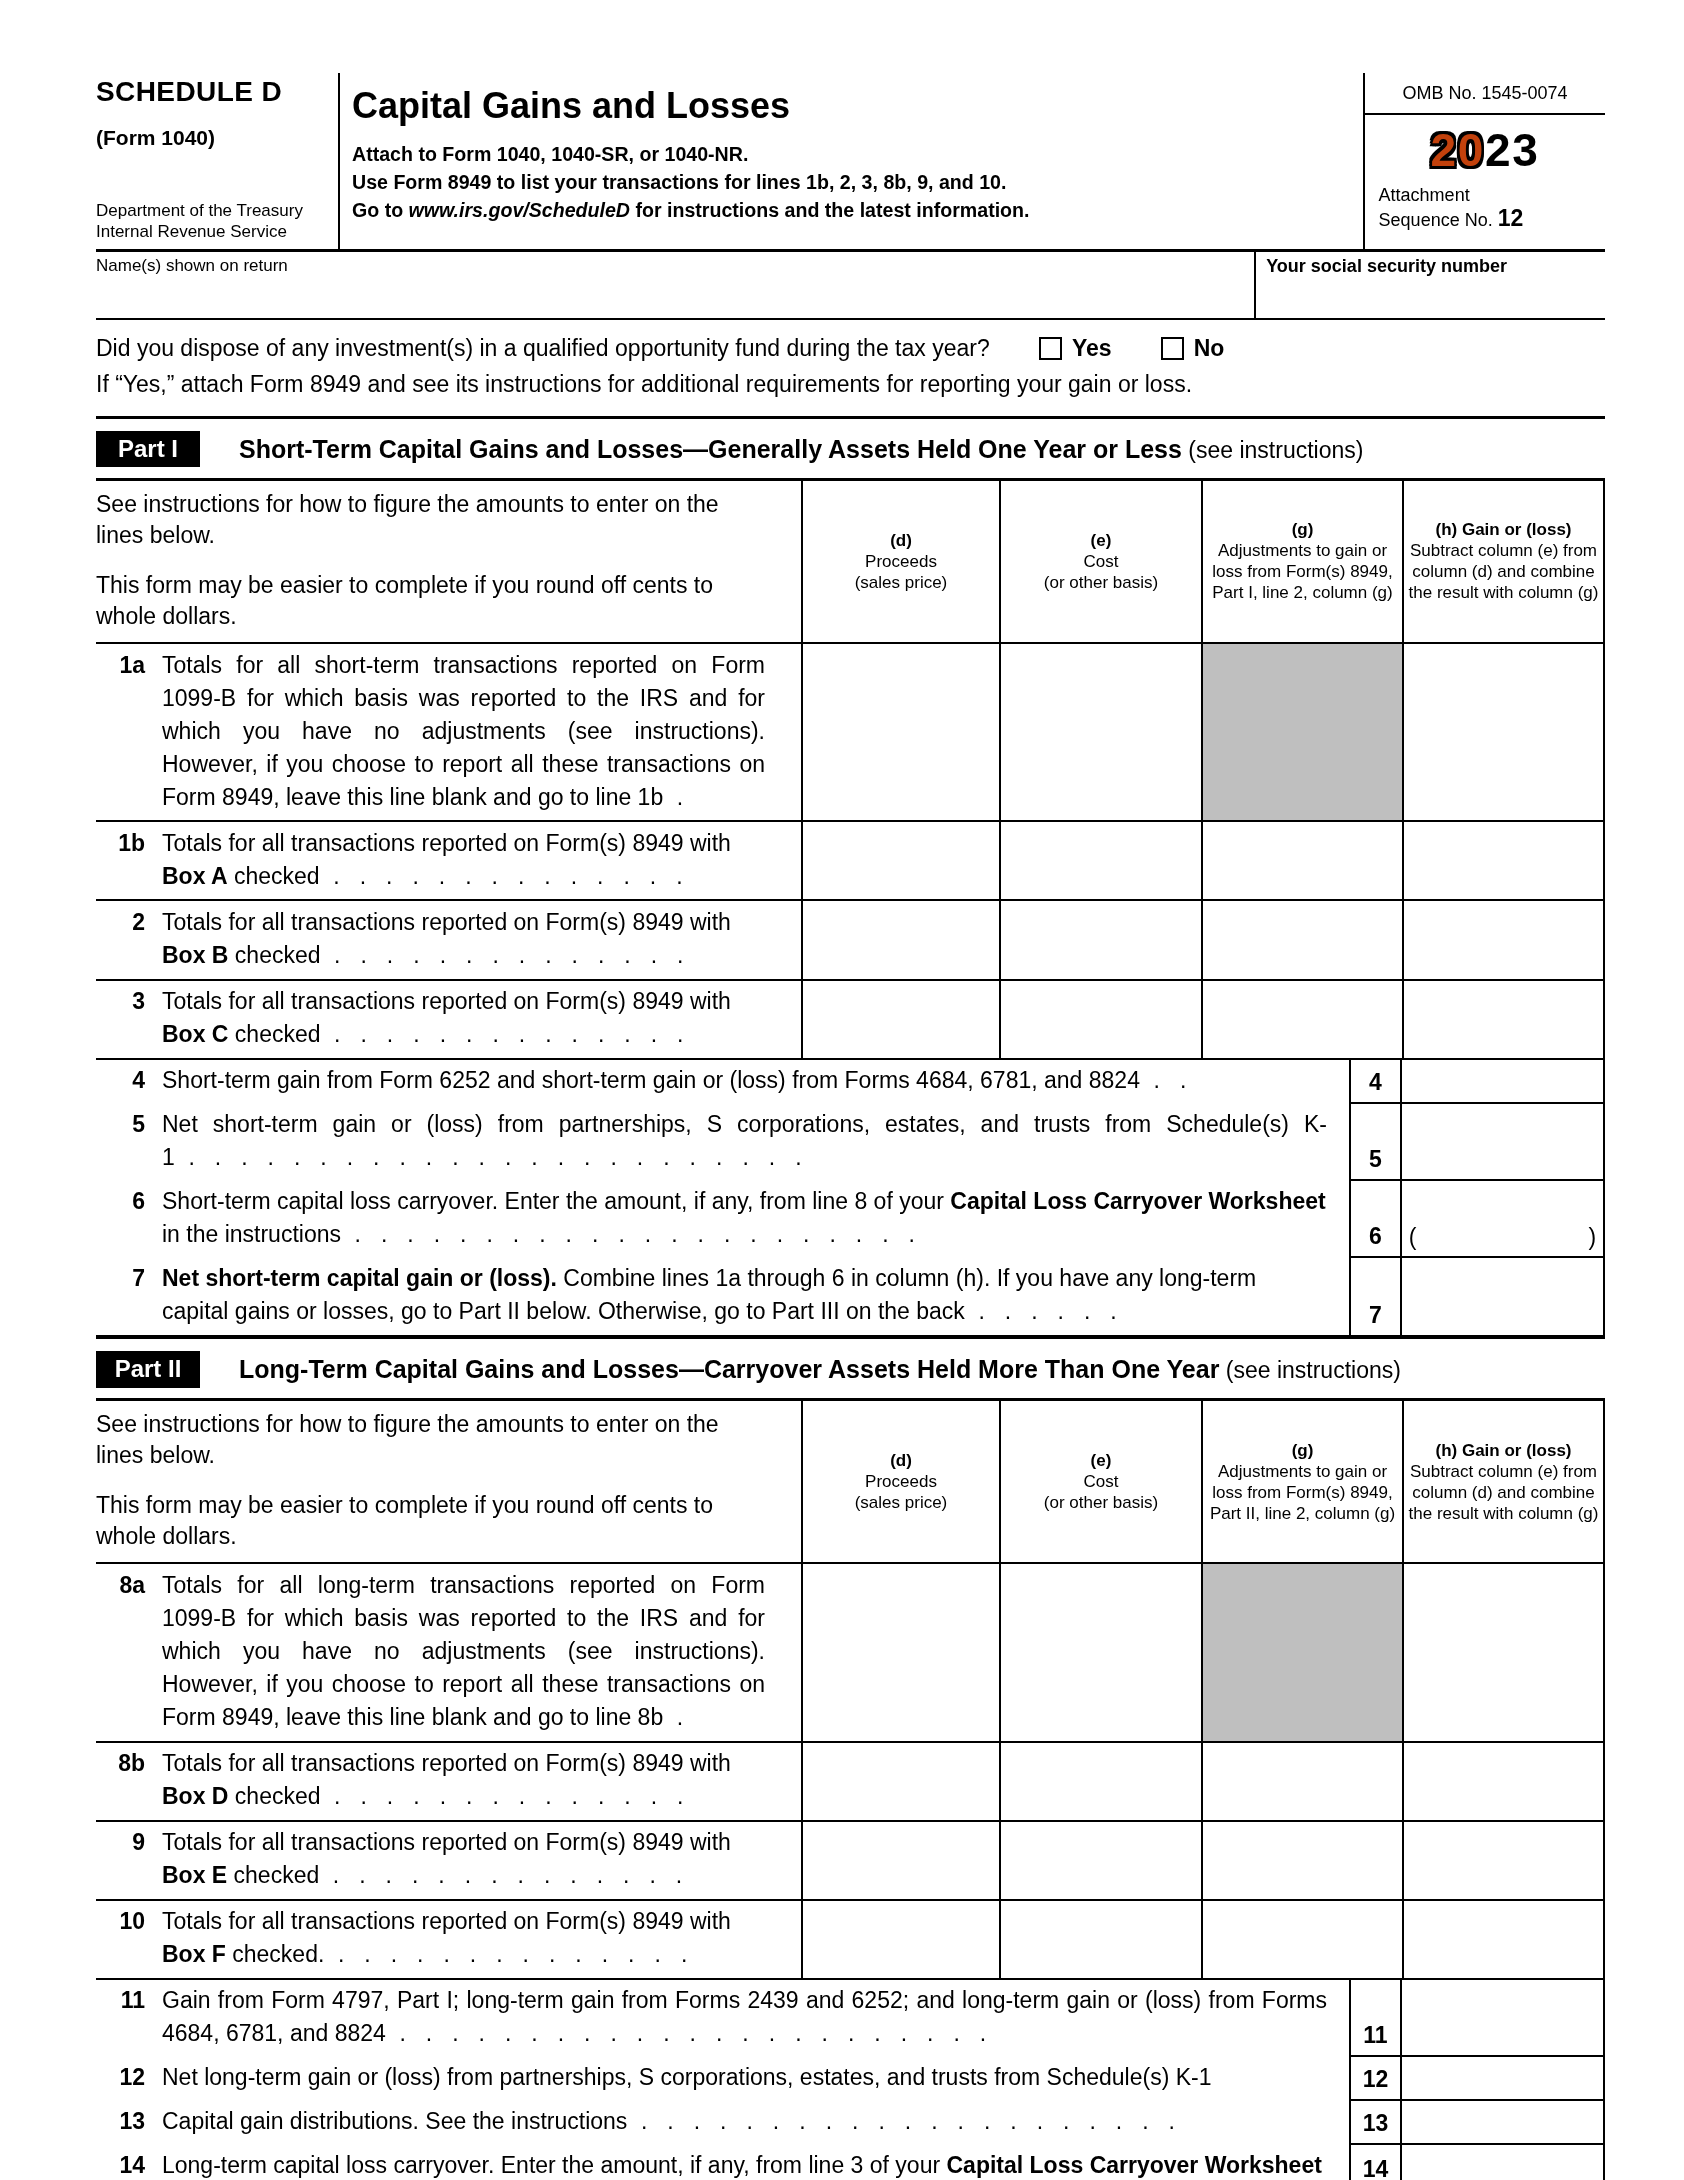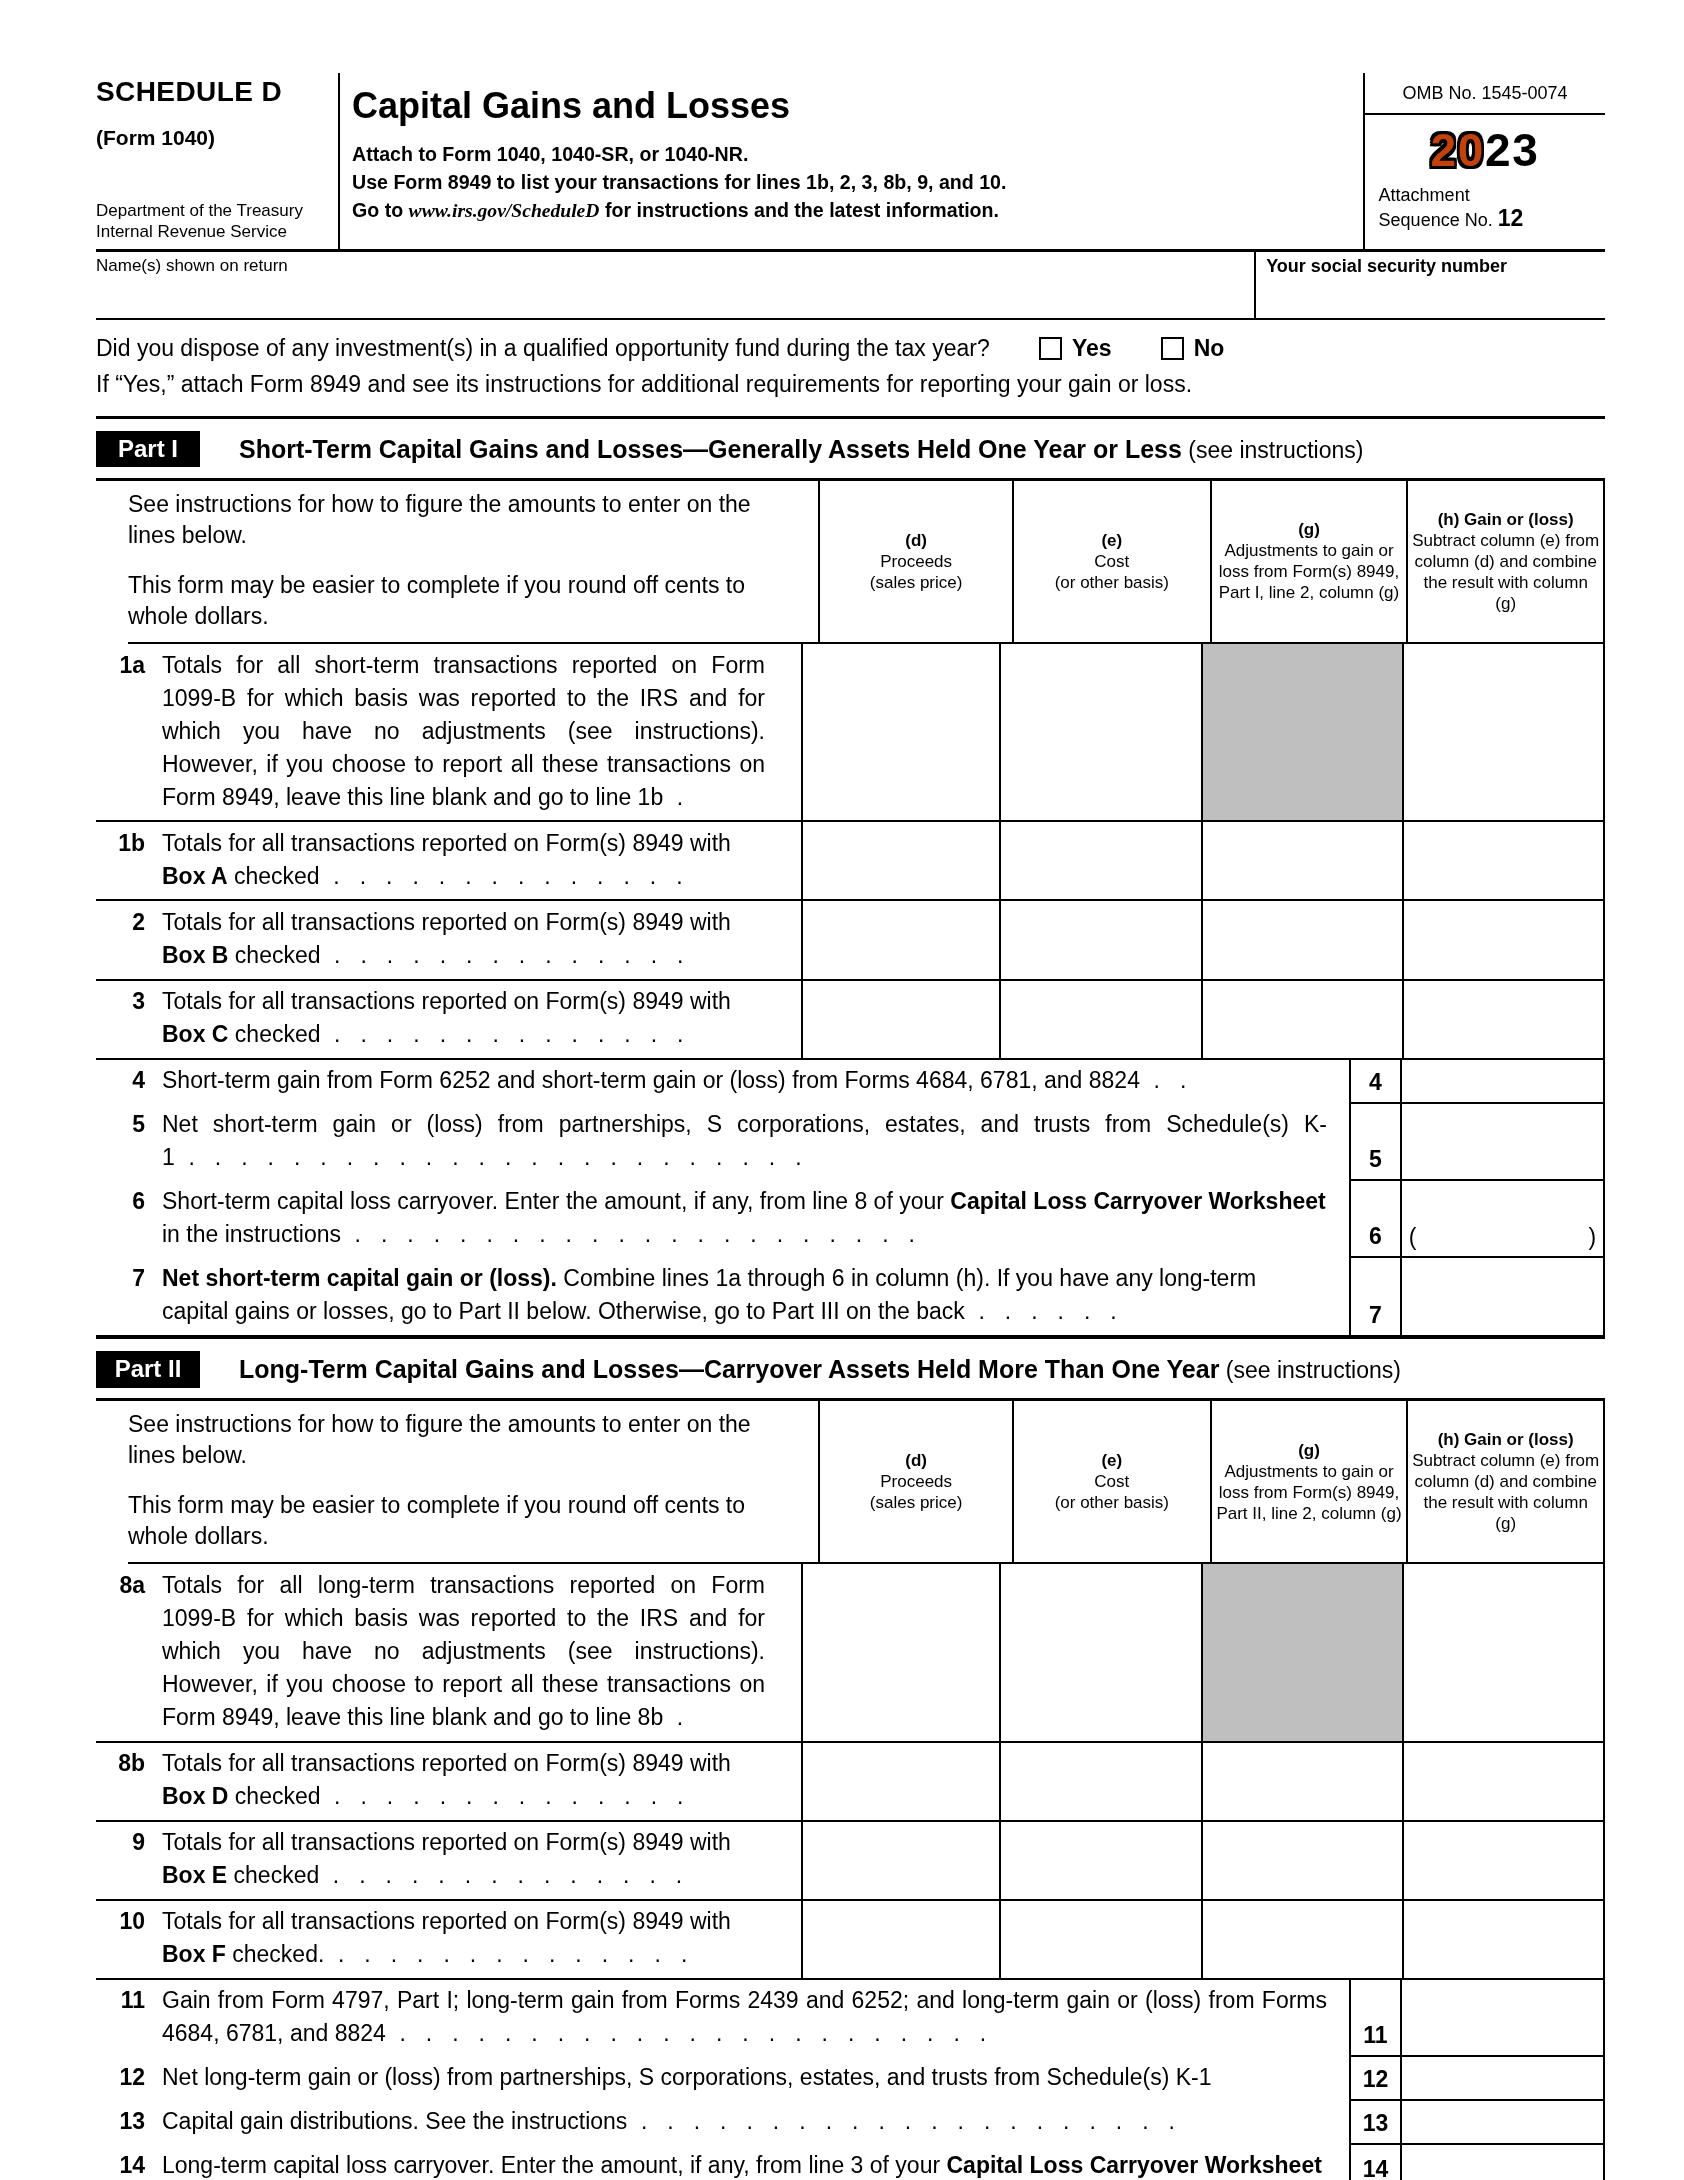--- a/index.html
+++ b/index.html
@@ -6,21 +6,21 @@
   html, body { background: #fff; }
   body {
     width: 1685px; min-height: 2181px;
     font-family: "Liberation Sans", sans-serif;
     color: #000;
     -webkit-font-smoothing: antialiased;
   }
   .page { padding: 73px 80px 17px 96px; width: 1685px; }
   .content { width: 1509px; }
   b { font-weight: bold; }
-  .it { font-style: italic; font-family: Liberation Serif, serif; }
+  .it { font-style: italic; }
 
   
   .hdr { display: flex; border-bottom: 3.4px solid #000; min-height: 179px; }
   .hdr-left { width: 244px; border-right: 2.6px solid #000; display: flex; flex-direction: column; padding: 3.4px 8.5px 6.8px 0; gap: 16px; }
   .sched { font-size: 28px; font-weight: bold; letter-spacing: 0.4px; }
   .f1040 { font-size: 21px; font-weight: bold; margin-top: 1.7px; }
   .dept { margin-top: auto; font-size: 17px; line-height: 21px; }
   .hdr-center { flex: 1; text-align: left; padding: 6.8px 12px 5.1px; }
   .main-title { font-size: 36px; font-weight: bold; margin-top: 5.1px; margin-bottom: 13.6px; }
   .sub { font-size: 19.6px; font-weight: bold; line-height: 28px; }
@@ -47,21 +47,21 @@
   .cb + .cb-label { margin-left: 10.2px; font-weight: bold; }
 
   
   .part-row { display: flex; align-items: center; margin: 12px 0 10.2px; }
   .part-label { background: #000; color: #fff; font-weight: bold; font-size: 24px; padding: 4.3px 0; width: 104px; text-align: center; flex: none; }
   .part-title { margin-left: 39px; font-size: 25px; font-weight: bold; }
   .part-note { font-weight: normal; font-size: 23px; }
 
   
   .tbl { border-top: 3.4px solid #000; }
-  .thead { display: flex; border-bottom: 2.6px solid #000; margin-left: 32px; }
+  .thead { display: flex; border-bottom: 2.6px solid #000; }
   .th-desc { width: 705px; font-size: 23px; line-height: 31px; padding: 8.5px 51px 10.2px 0; }
   .th-desc p + p { margin-top: 19px; }
   .th { border-left: 2.6px solid #000; display: flex; flex-direction: column; justify-content: center; text-align: center; font-size: 17px; line-height: 21px; padding: 6.8px 3.4px; }
   .th-d { width: 198px; } .th-e { width: 202px; } .th-g { width: 201px; } .th-h { width: 203px; border-right: 2.6px solid #000; }
 
   .gr { display: flex; border-bottom: 2.6px solid #000; }
   .desc { width: 705px; position: relative; padding: 4.3px 36px 6.8px 66px; font-size: 23px; line-height: 33px; }
   .desc.just { text-align: justify; }
   .num { position: absolute; left: 0; top: 4.3px; width: 49px; text-align: right; font-weight: bold; }
   .c { border-left: 2.6px solid #000; }

